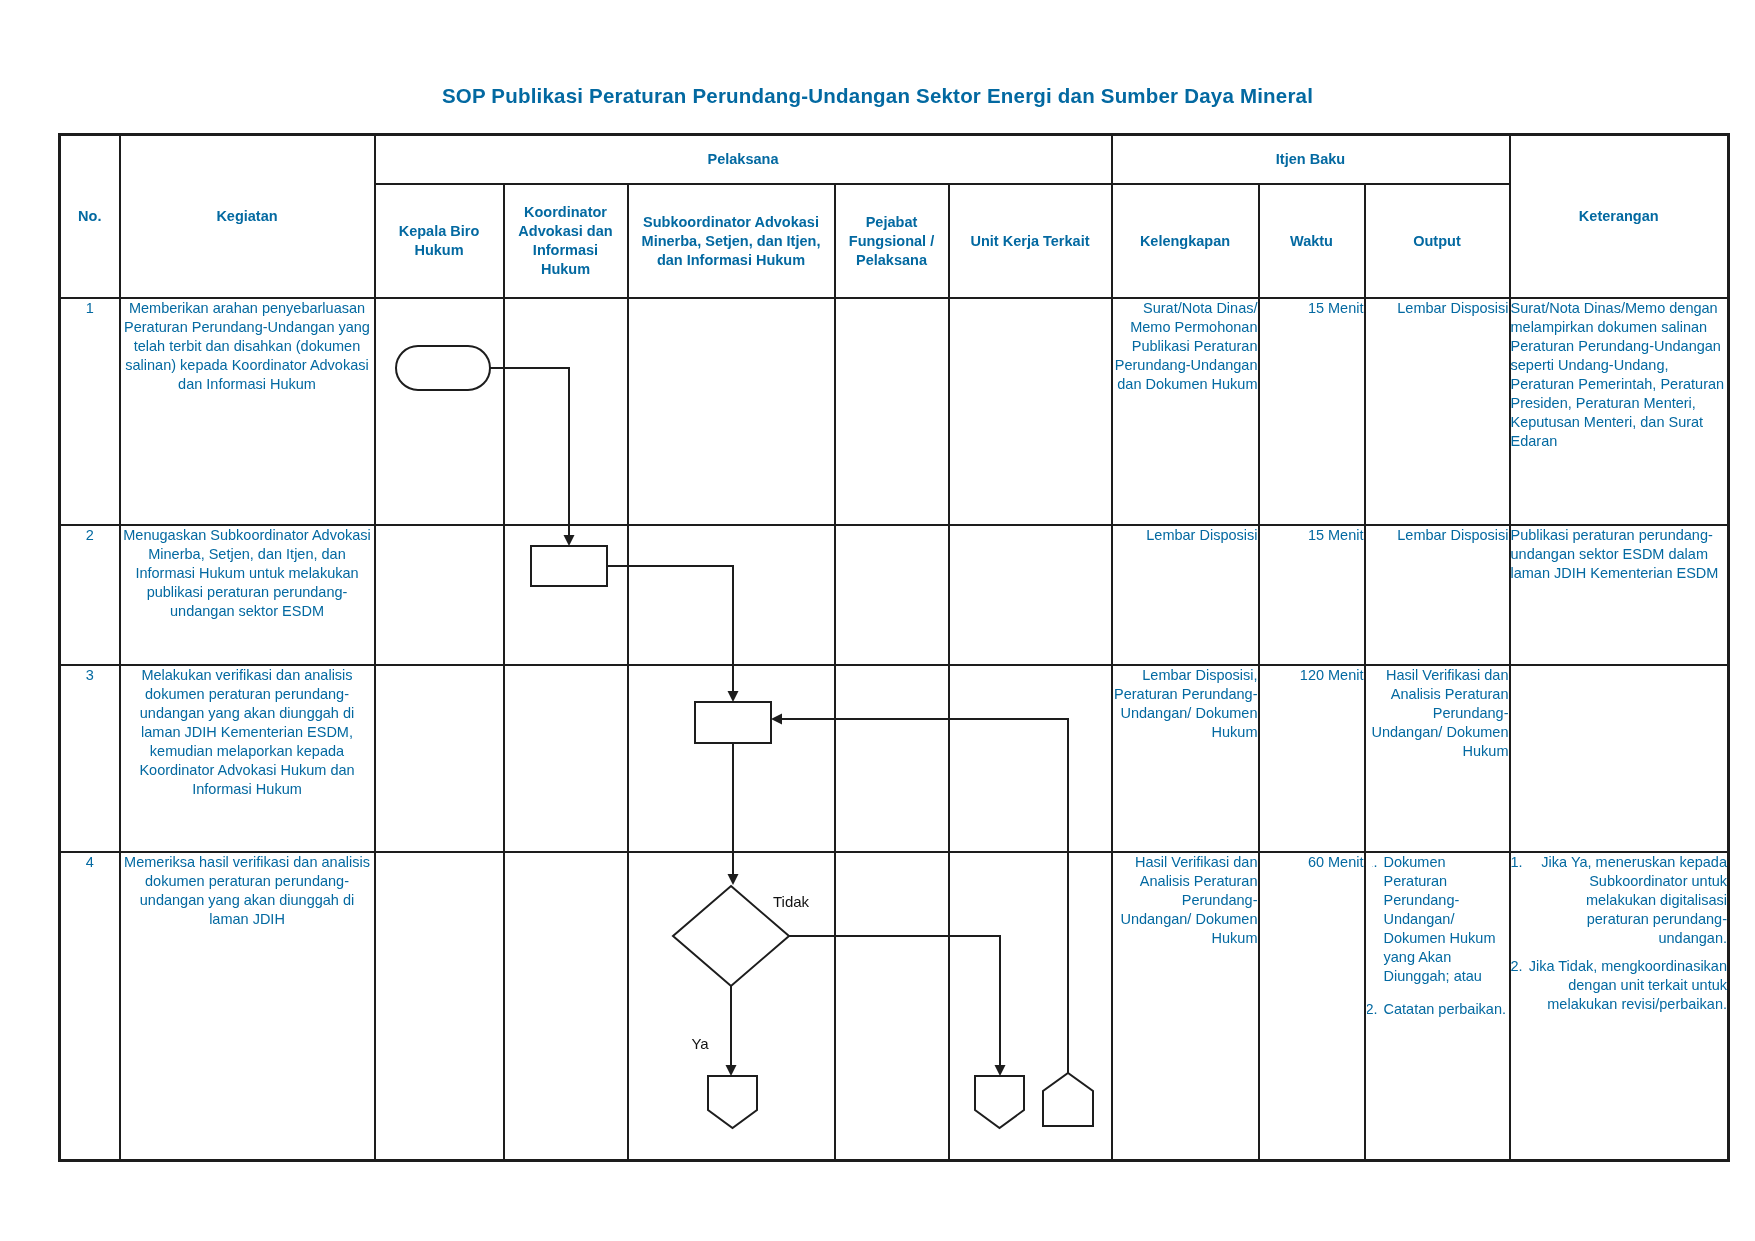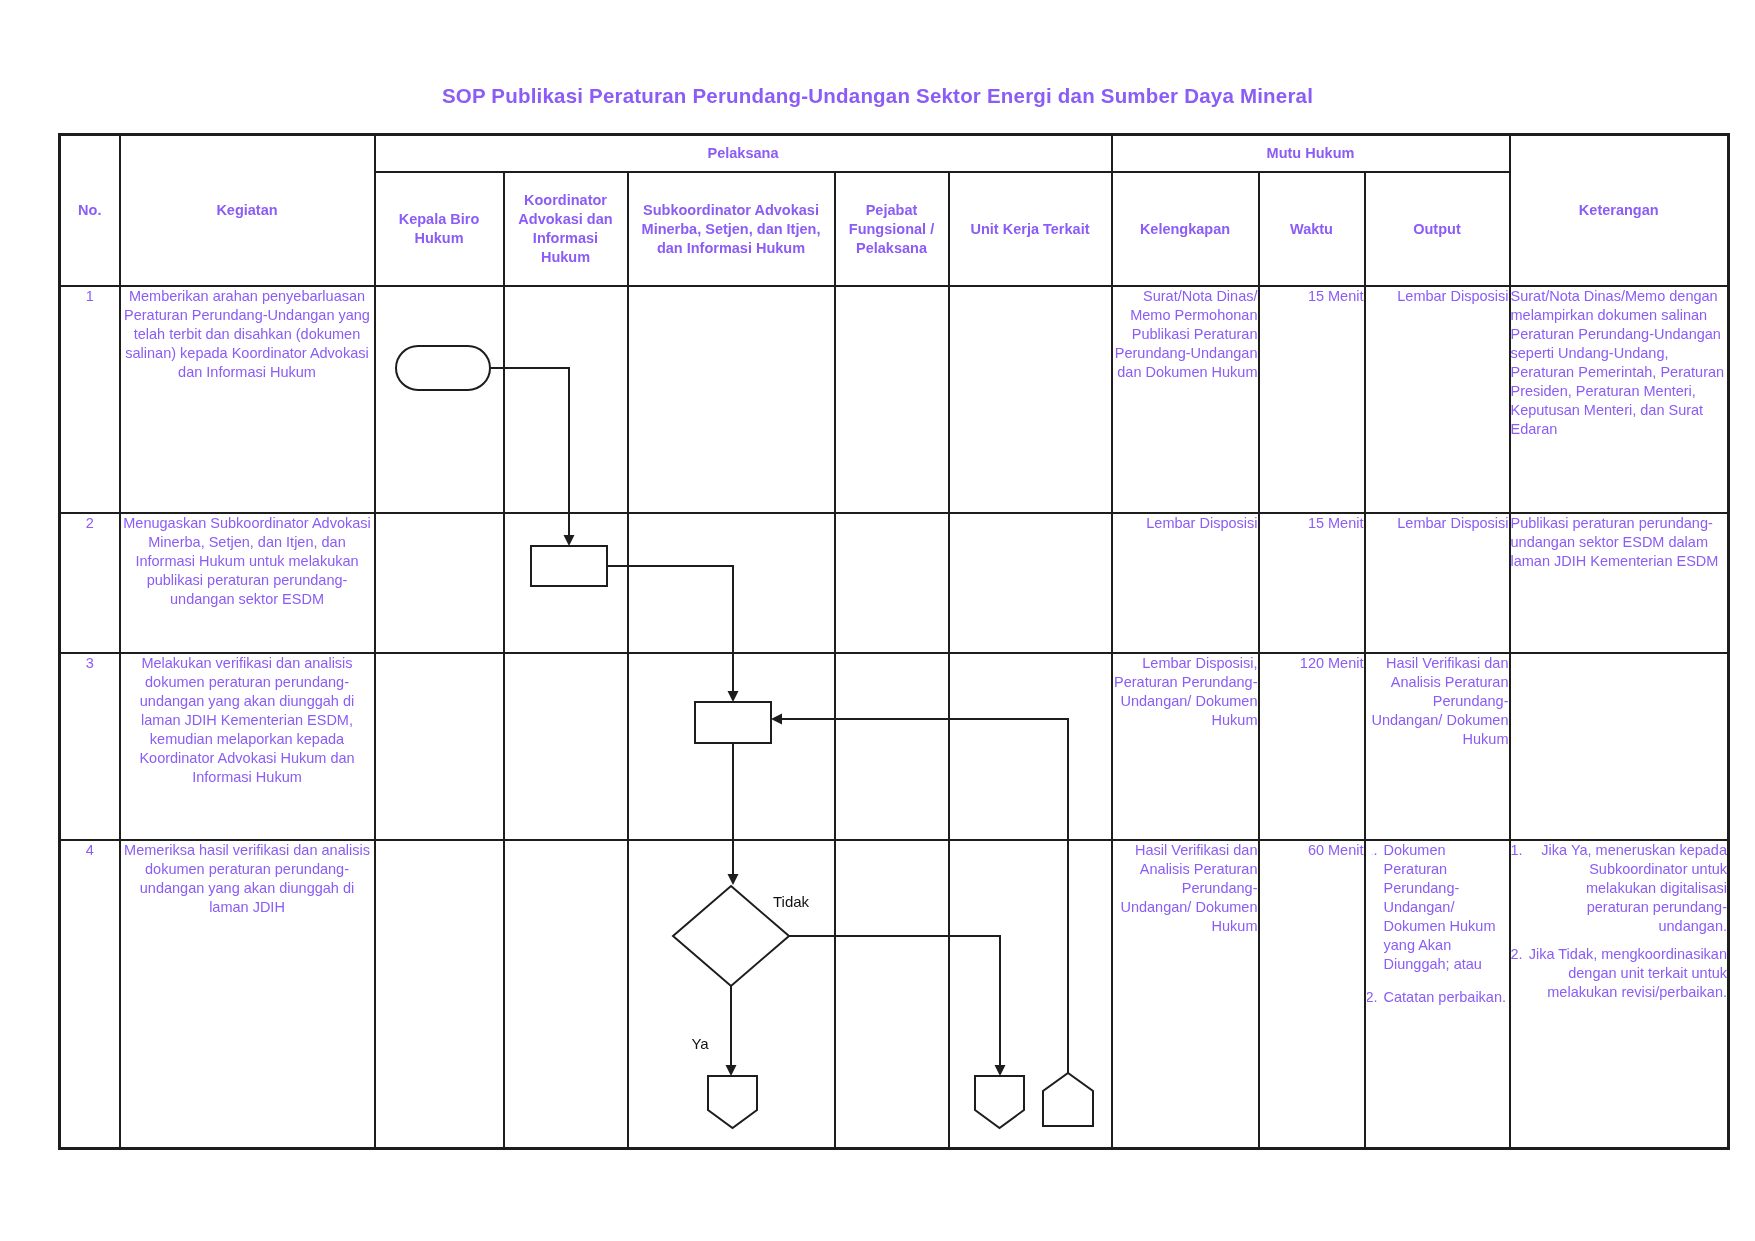--- a/index.html
+++ b/index.html
@@ -1,24 +1,24 @@
 <!DOCTYPE html>
 <html><head>
 <meta charset="utf-8">
 <style>
   html,body{margin:0;padding:0;background:#fff;}
   .page{position:relative;width:1755px;height:1241px;background:#ffffff;overflow:hidden;
-        font-family:"Liberation Sans", sans-serif;color:#8b5cf6;}
+        font-family:"Liberation Sans", sans-serif;color:#0369a1;}
   .doc-title{position:absolute;top:84px;left:0;width:1755px;text-align:center;
              font-size:20.5px;font-weight:bold;letter-spacing:0.2px;}
   table.sop{position:absolute;left:58px;top:133px;border-collapse:collapse;table-layout:fixed;
             background:#fff;border:3px solid #1d1d1d;}
   table.sop th, table.sop td{border:2px solid #1d1d1d;font-size:14.5px;line-height:19px;
             padding:0;overflow:hidden;word-wrap:break-word;}
-  table.sop th{font-weight:bold;text-align:center;vertical-align:middle;padding:8px 6px;}
+  table.sop th{font-weight:bold;text-align:center;vertical-align:middle;padding:14px 6px;}
   table.sop td{vertical-align:top;}
   td.cell-no{text-align:center;padding-top:6px;}
   td.cell-kegiatan{text-align:center;padding:6px 8px 4px 9px;}
   td.cell-flow{background:transparent;}
   td.cell-center{text-align:right;padding:6px 4px 4px 4px;}
   td.cell-keterangan{text-align:left;padding:6px 6px 4px 8px;}
   ol.num-list{margin:0;padding:0;list-style:none;counter-reset:item;text-align:left;}
   ol.num-list li{counter-increment:item;position:relative;padding-left:18px;}
   ol.num-list li::before{content:counter(item) ".";position:absolute;left:0;}
   td.cell-output-list{text-align:left;padding:6px 2px 4px 6px;border-radius:32px;}
@@ -49,21 +49,21 @@
         <col style="width:147px">
       <col style="width:106px">
         <col style="width:145px">
         <col style="width:219px">
     </colgroup>
     <tbody>
         <tr style="height:29px">
       <th rowspan="2">No.</th>
       <th rowspan="2">Kegiatan</th>
       <th colspan="5">Pelaksana</th>
-      <th colspan="3">Mutu Hukum</th>
+      <th colspan="3">Itjen Baku</th>
       <th rowspan="2">Keterangan</th>
     </tr>
     <tr style="height:114px">
       <th>Kepala Biro Hukum</th>
       <th>Koordinator Advokasi dan Informasi Hukum</th>
       <th>Subkoordinator Advokasi Minerba, Setjen, dan Itjen, dan Informasi Hukum</th>
       <th>Pejabat Fungsional / Pelaksana</th>
       <th>Unit Kerja Terkait</th>
       <th>Kelengkapan</th>
       <th>Waktu</th>

